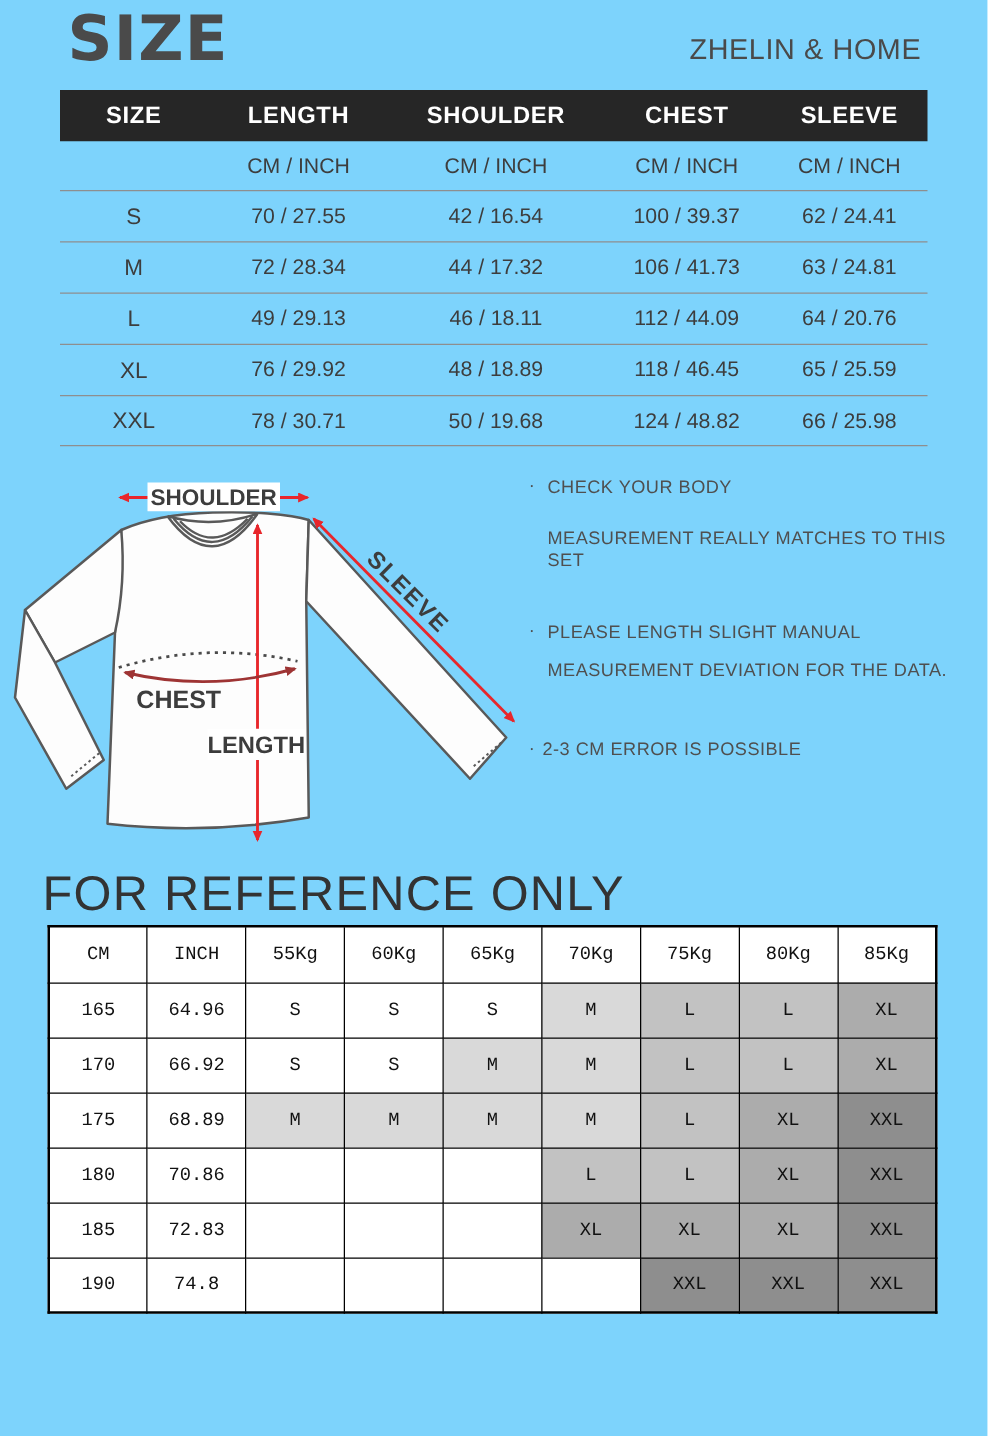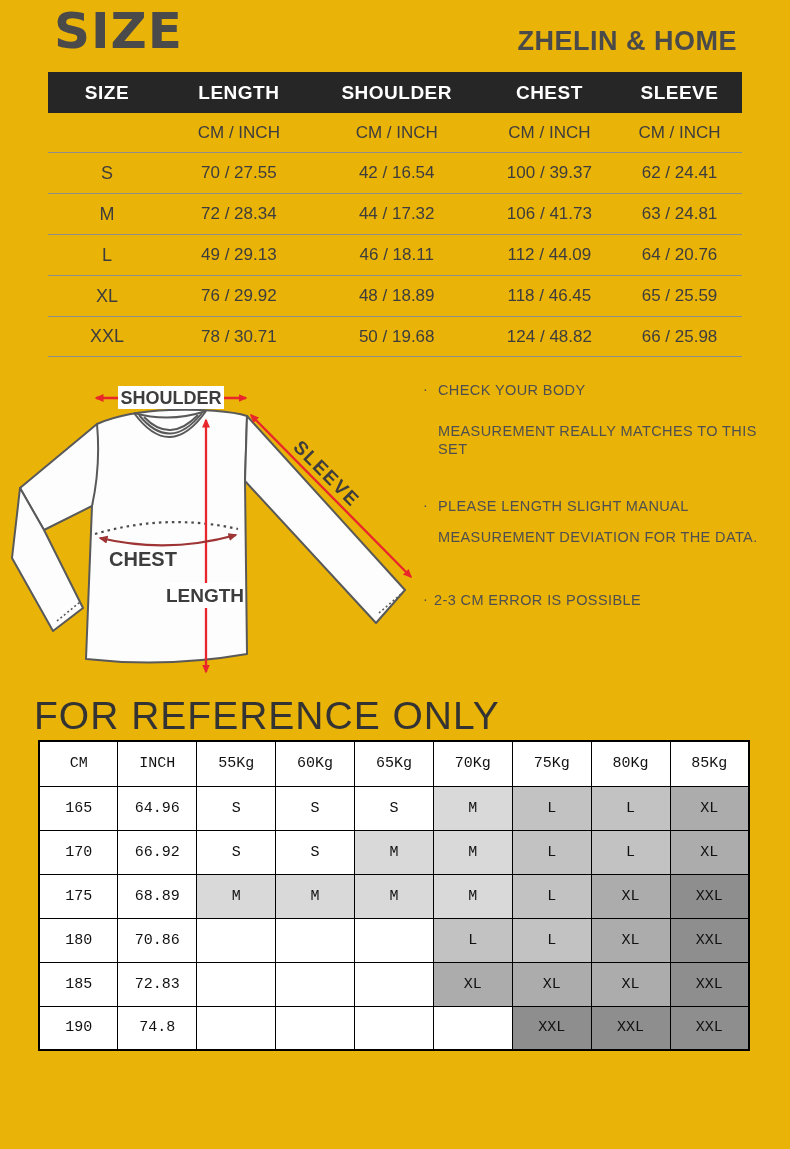--- a/index.html
+++ b/index.html
@@ -1,23 +1,23 @@
 <!DOCTYPE html>
 <html><head>
 <meta charset="utf-8">
 <style>
   * { margin:0; padding:0; box-sizing:border-box; }
   html,body { background:#fff; }
   body { font-family:"Liberation Sans","DejaVu Sans",sans-serif; }
-  .page { position:relative; width:790px; height:1149px; background:#eab308; overflow:hidden; margin:0 auto; }
+  .page { position:relative; width:790px; height:1149px; background:#7dd3fc; overflow:hidden; margin:0 auto; }
 
   
   .page-title { position:absolute; left:54px; top:2px; font-family:"DejaVu Sans",sans-serif;
     font-size:50px; font-weight:bold; color:#4a4a4a; letter-spacing:1px; }
-  .brand-name { position:absolute; right:53px; top:26px; font-size:27px; font-weight:bold;
+  .brand-name { position:absolute; right:53px; top:26px; font-size:23px; font-weight:normal;
     color:#4a4a4a; letter-spacing:0.5px; }
 
   
   .size-table { position:absolute; left:48px; top:72px; width:694px; color:#3d3d3d; }
   .st-row, .st-header, .st-units { display:flex; align-items:center; }
   .st-header { background:#262626; height:41px; }
   .st-header span { color:#fff; font-weight:bold; font-size:19px; letter-spacing:0.5px; }
   .st-units { height:39px; }
   .st-units span { font-weight:normal; font-size:17px; color:#3d3d3d; }
   .st-row { height:41px; border-top:1px solid #8e8e8e; font-size:17px; }

